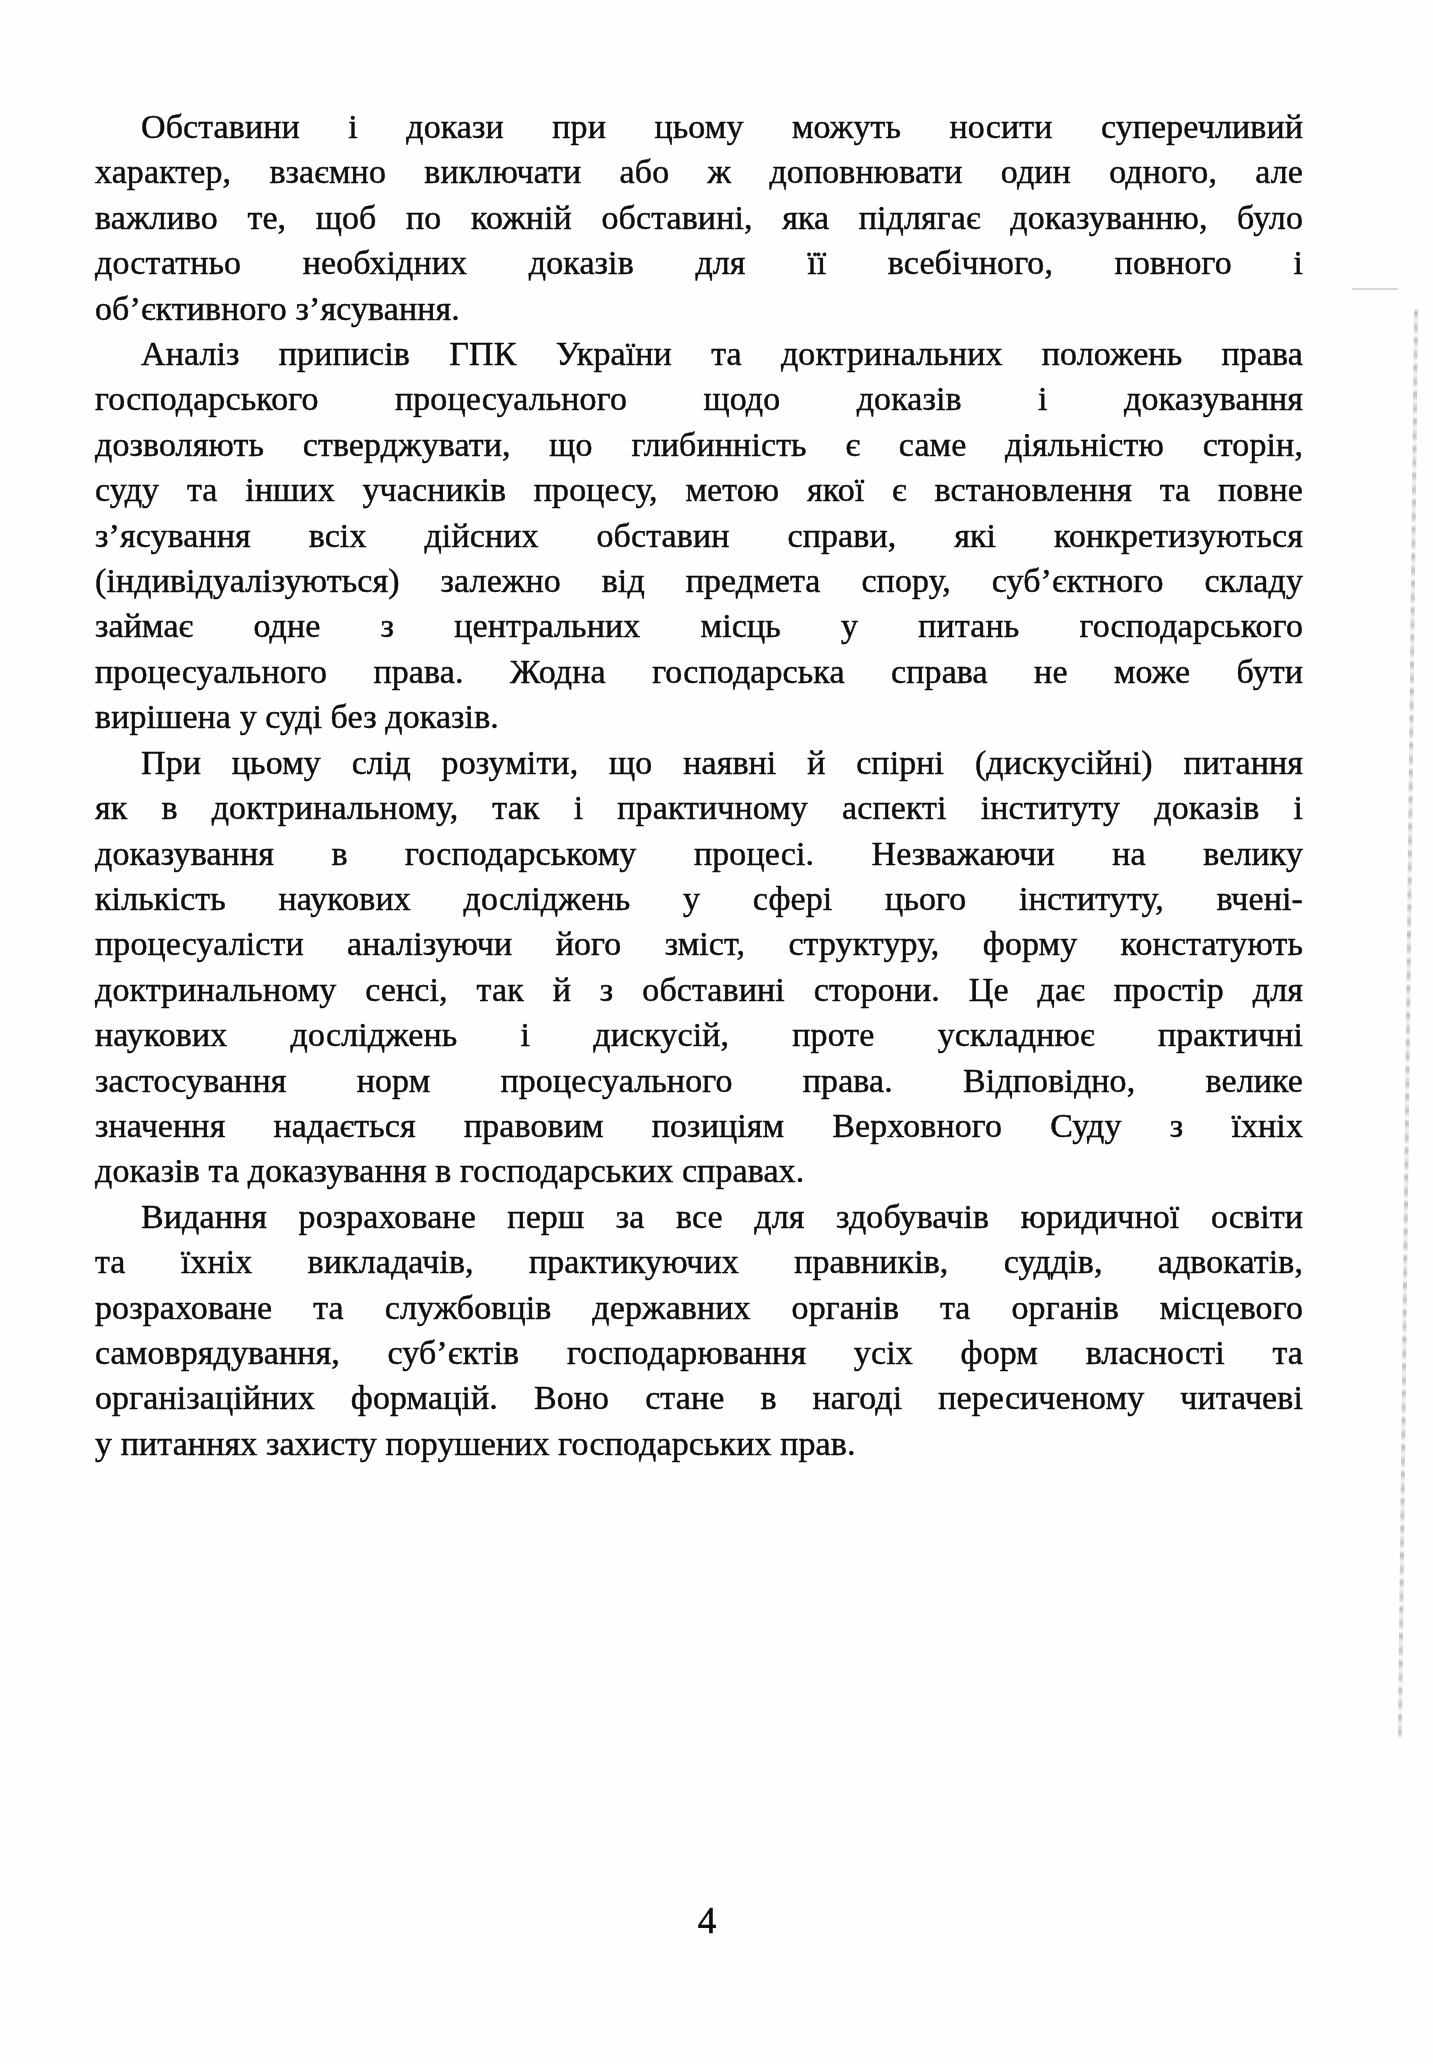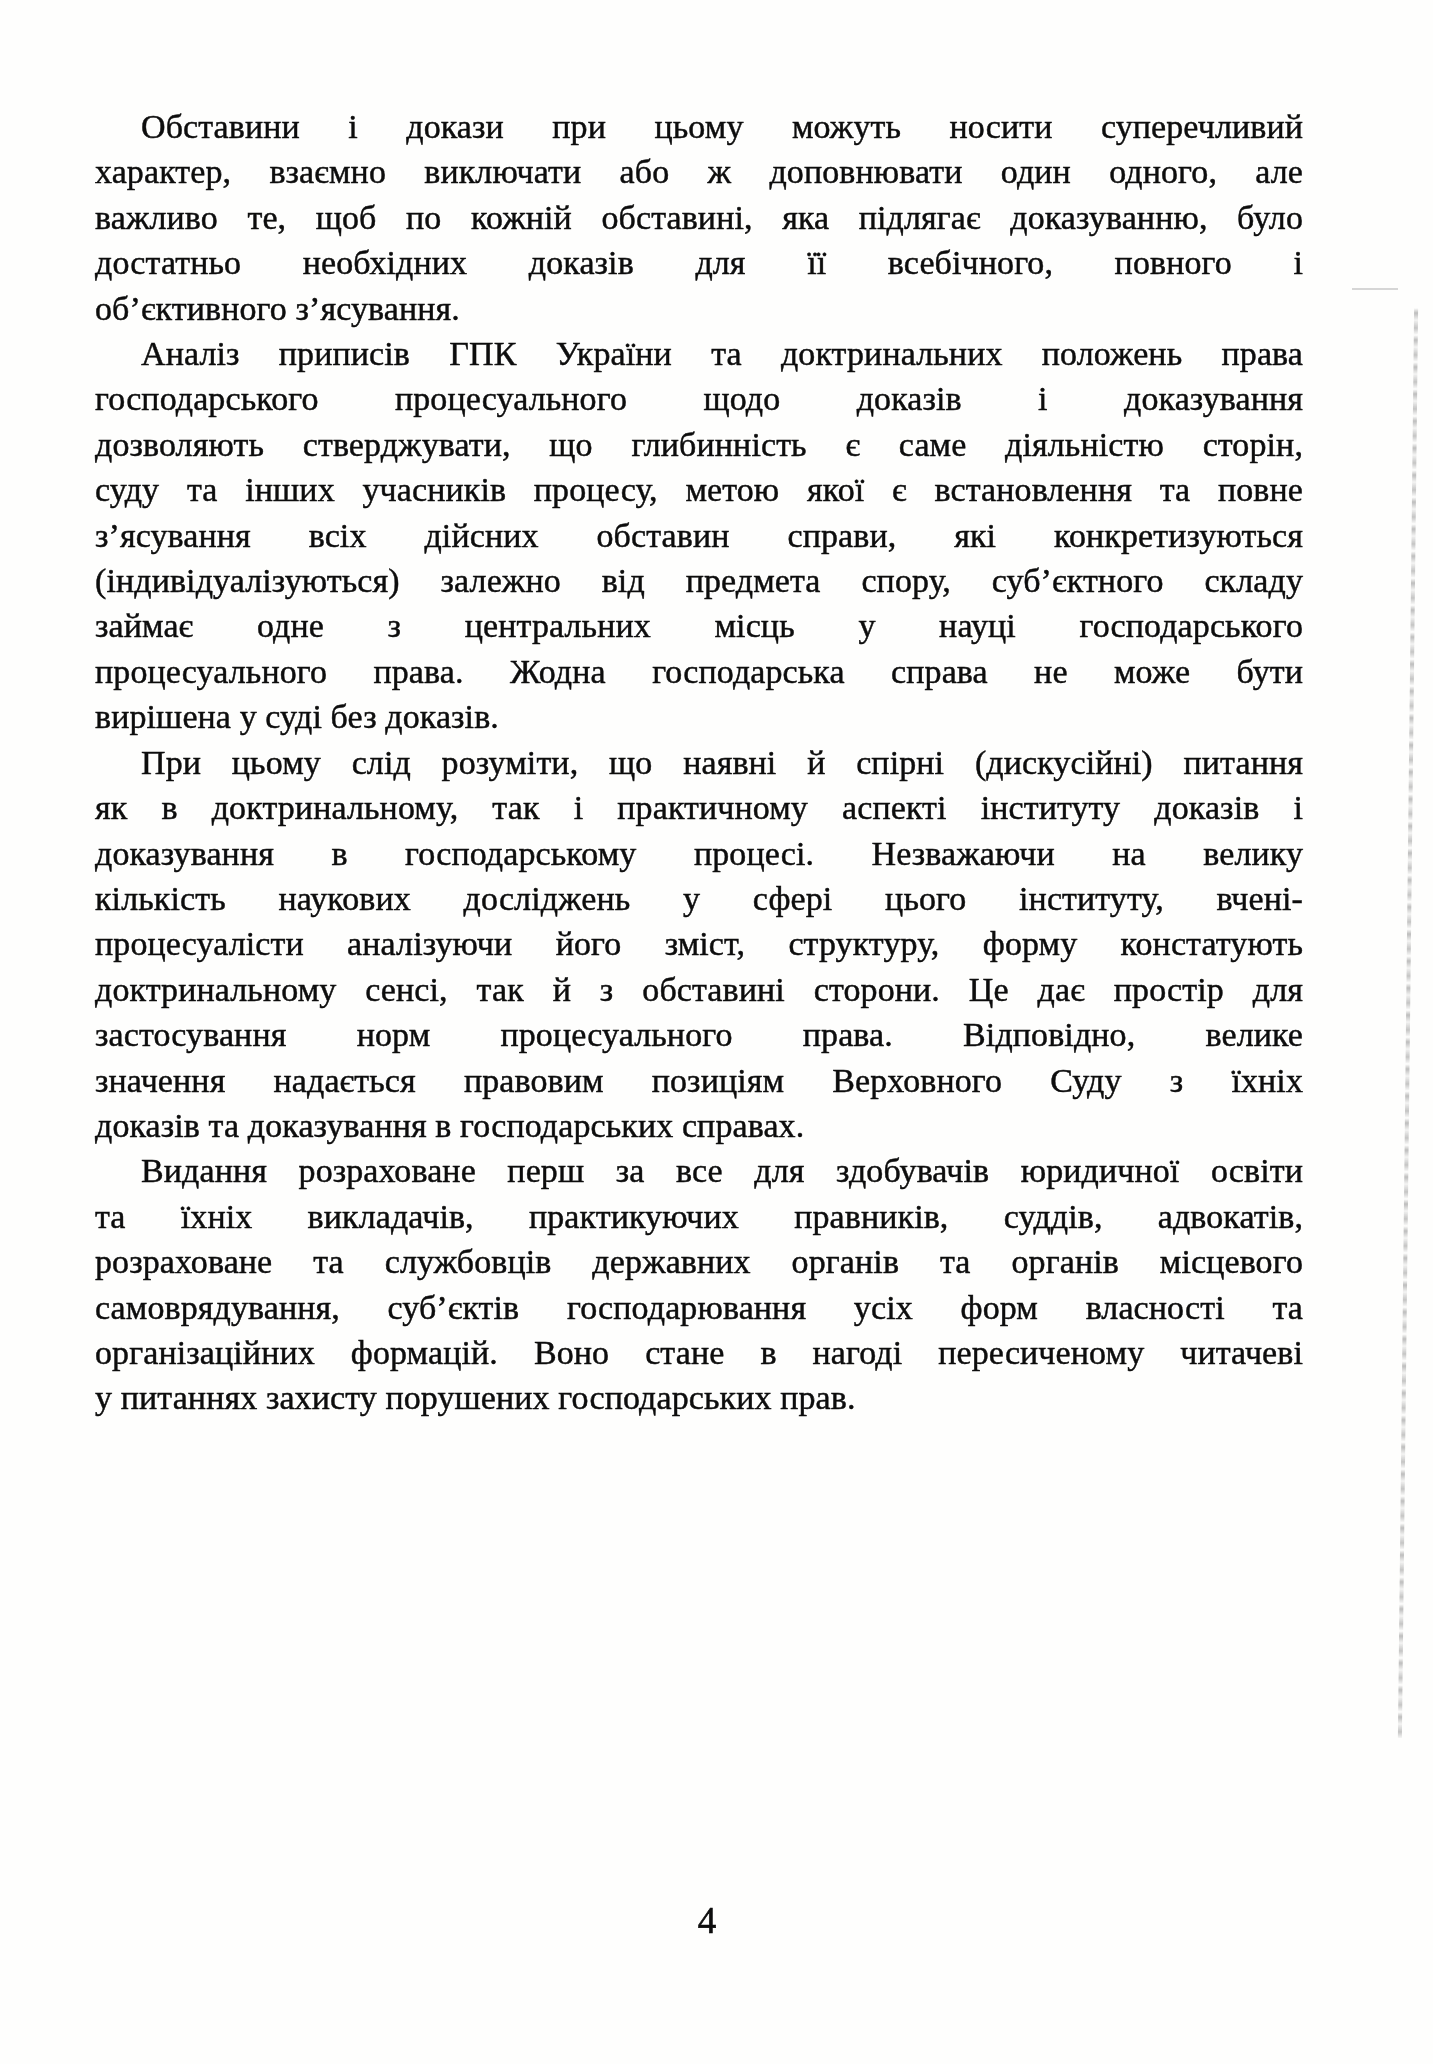--- a/index.html
+++ b/index.html
@@ -93,31 +93,32 @@
         <div class="line">достатньо необхідних доказів для її всебічного, повного і</div>
         <div class="line last">об’єктивного з’ясування.</div>
       </div>
       <div class="paragraph">
         <div class="line first">Аналіз приписів ГПК України та доктринальних положень права</div>
         <div class="line">господарського процесуального щодо доказів і доказування</div>
         <div class="line">дозволяють стверджувати, що глибинність є саме діяльністю сторін,</div>
         <div class="line">суду та інших учасників процесу, метою якої є встановлення та повне</div>
         <div class="line">з’ясування всіх дійсних обставин справи, які конкретизуються</div>
         <div class="line">(індивідуалізуються) залежно від предмета спору, суб’єктного складу</div>
-        <div class="line">займає одне з центральних місць у науці господарського</div>
+        <div class="line">займає одне з центральних місць у питань господарського</div>
         <div class="line">процесуального права. Жодна господарська справа не може бути</div>
         <div class="line last">вирішена у суді без доказів.</div>
       </div>
       <div class="paragraph">
         <div class="line first">При цьому слід розуміти, що наявні й спірні (дискусійні) питання</div>
         <div class="line">як в доктринальному, так і практичному аспекті інституту доказів і</div>
         <div class="line">доказування в господарському процесі. Незважаючи на велику</div>
         <div class="line">кількість наукових досліджень у сфері цього інституту, вчені-</div>
         <div class="line">процесуалісти аналізуючи його зміст, структуру, форму констатують</div>
         <div class="line">доктринальному сенсі, так й з обставині сторони. Це дає простір для</div>
+        <div class="line">наукових досліджень і дискусій, проте ускладнює практичні</div>
         <div class="line">застосування норм процесуального права. Відповідно, велике</div>
         <div class="line">значення надається правовим позиціям Верховного Суду з їхніх</div>
         <div class="line last">доказів та доказування в господарських справах.</div>
       </div>
       <div class="paragraph">
         <div class="line first">Видання розраховане перш за все для здобувачів юридичної освіти</div>
         <div class="line">та їхніх викладачів, практикуючих правників, суддів, адвокатів,</div>
         <div class="line">розраховане та службовців державних органів та органів місцевого</div>
         <div class="line">самоврядування, суб’єктів господарювання усіх форм власності та</div>
         <div class="line">організаційних формацій. Воно стане в нагоді пересиченому читачеві</div>

